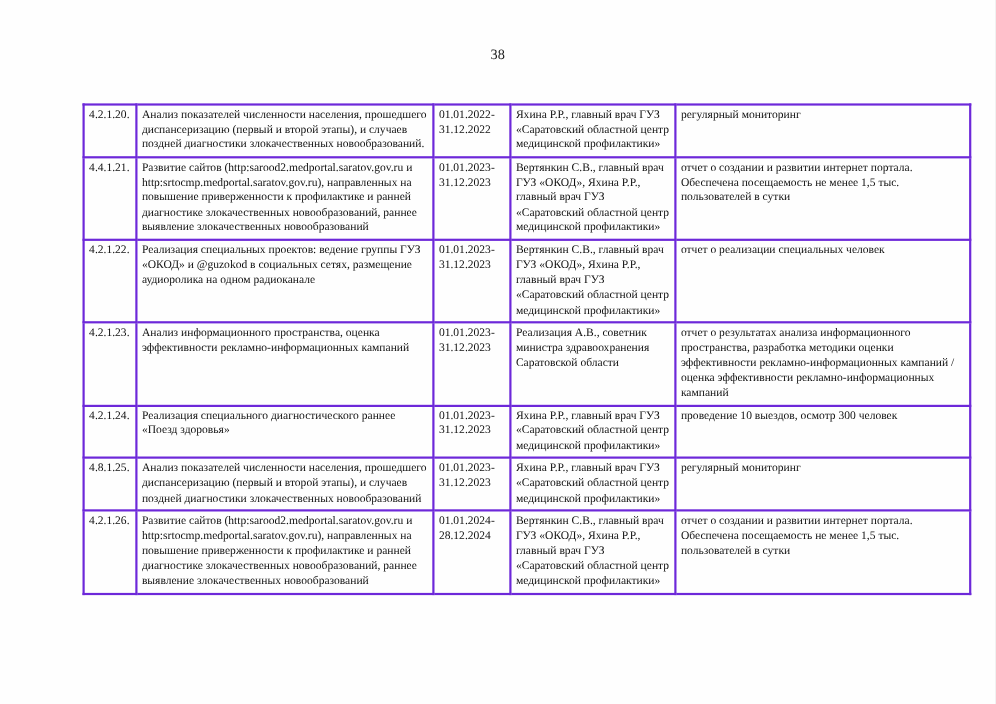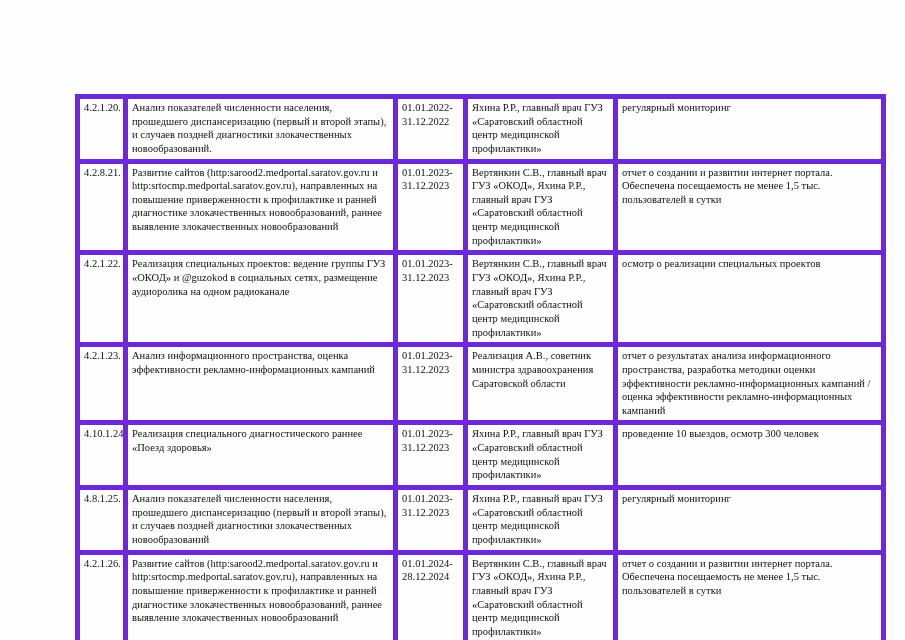--- a/index.html
+++ b/index.html
@@ -26,82 +26,83 @@
     position: absolute;
     left: 75px;
     top: 94px;
     width: 806px;
     border-collapse: collapse;
     table-layout: fixed;
     font-size: 10.5px;
     line-height: 1.3;
   }
   table.plan-table td {
-    border: 5px solid #6d28d9;
+    border: 2px solid #6d28d9;
     vertical-align: top;
     padding: 2px 4px 3px 4px;
     overflow: hidden;
     margin-left: 29px;
   }
   col.c-id   { width: 48px; }
   col.c-act  { width: 270px; }
   col.c-date { width: 70px; }
   col.c-resp { width: 150px; }
   col.c-res  { width: 268px; }
   td.c-id   { text-align: left; padding-left: 3px; }
   td.c-date { white-space: pre-line; }
 </style>
 </head>
 <body>
 
 <div class="sheet">
+  <div class="page-number">38</div>
 
   <table class="plan-table">
     <colgroup>
       <col class="c-id">
         <col class="c-act">
         <col class="c-date">
         <col class="c-resp">
         <col class="c-res">
     </colgroup>
     <tbody>
       <tr>
         <td class="c-id">4.2.1.20.</td>
         <td class="c-act">Анализ показателей численности населения, прошедшего диспансеризацию (первый и второй этапы), и случаев поздней диагностики злокачественных новообразований.</td>
         <td class="c-date">01.01.2022-
 31.12.2022</td>
         <td class="c-resp">Яхина Р.Р., главный врач ГУЗ «Саратовский областной центр медицинской профилактики»</td>
         <td class="c-res">регулярный мониторинг</td>
       </tr>
       <tr>
-        <td class="c-id">4.2.8.21.</td>
+        <td class="c-id">4.4.1.21.</td>
         <td class="c-act">Развитие сайтов (http:sarood2.medportal.saratov.gov.ru и http:srtocmp.medportal.saratov.gov.ru), направленных на повышение приверженности к профилактике и ранней диагностике злокачественных новообразований, раннее выявление злокачественных новообразований</td>
         <td class="c-date">01.01.2023-
 31.12.2023</td>
         <td class="c-resp">Вертянкин С.В., главный врач ГУЗ «ОКОД», Яхина Р.Р., главный врач ГУЗ «Саратовский областной центр медицинской профилактики»</td>
         <td class="c-res">отчет о создании и развитии интернет портала. Обеспечена посещаемость не менее 1,5 тыс. пользователей в сутки</td>
       </tr>
       <tr>
         <td class="c-id">4.2.1.22.</td>
         <td class="c-act">Реализация специальных проектов: ведение группы ГУЗ «ОКОД» и @guzokod в социальных сетях, размещение аудиоролика на одном радиоканале</td>
         <td class="c-date">01.01.2023-
 31.12.2023</td>
         <td class="c-resp">Вертянкин С.В., главный врач ГУЗ «ОКОД», Яхина Р.Р., главный врач ГУЗ «Саратовский областной центр медицинской профилактики»</td>
-        <td class="c-res">осмотр о реализации специальных проектов</td>
+        <td class="c-res">отчет о реализации специальных человек</td>
       </tr>
       <tr>
         <td class="c-id">4.2.1.23.</td>
         <td class="c-act">Анализ информационного пространства, оценка эффективности рекламно-информационных кампаний</td>
         <td class="c-date">01.01.2023-
 31.12.2023</td>
         <td class="c-resp">Реализация А.В., советник министра здравоохранения Саратовской области</td>
         <td class="c-res">отчет о результатах анализа информационного пространства, разработка методики оценки эффективности рекламно-информационных кампаний / оценка эффективности рекламно-информационных кампаний</td>
       </tr>
       <tr>
-        <td class="c-id">4.10.1.24.</td>
+        <td class="c-id">4.2.1.24.</td>
         <td class="c-act">Реализация специального диагностического раннее «Поезд здоровья»</td>
         <td class="c-date">01.01.2023-
 31.12.2023</td>
         <td class="c-resp">Яхина Р.Р., главный врач ГУЗ «Саратовский областной центр медицинской профилактики»</td>
         <td class="c-res">проведение 10 выездов, осмотр 300 человек</td>
       </tr>
       <tr>
         <td class="c-id">4.8.1.25.</td>
         <td class="c-act">Анализ показателей численности населения, прошедшего диспансеризацию (первый и второй этапы), и случаев поздней диагностики злокачественных новообразований</td>
         <td class="c-date">01.01.2023-

